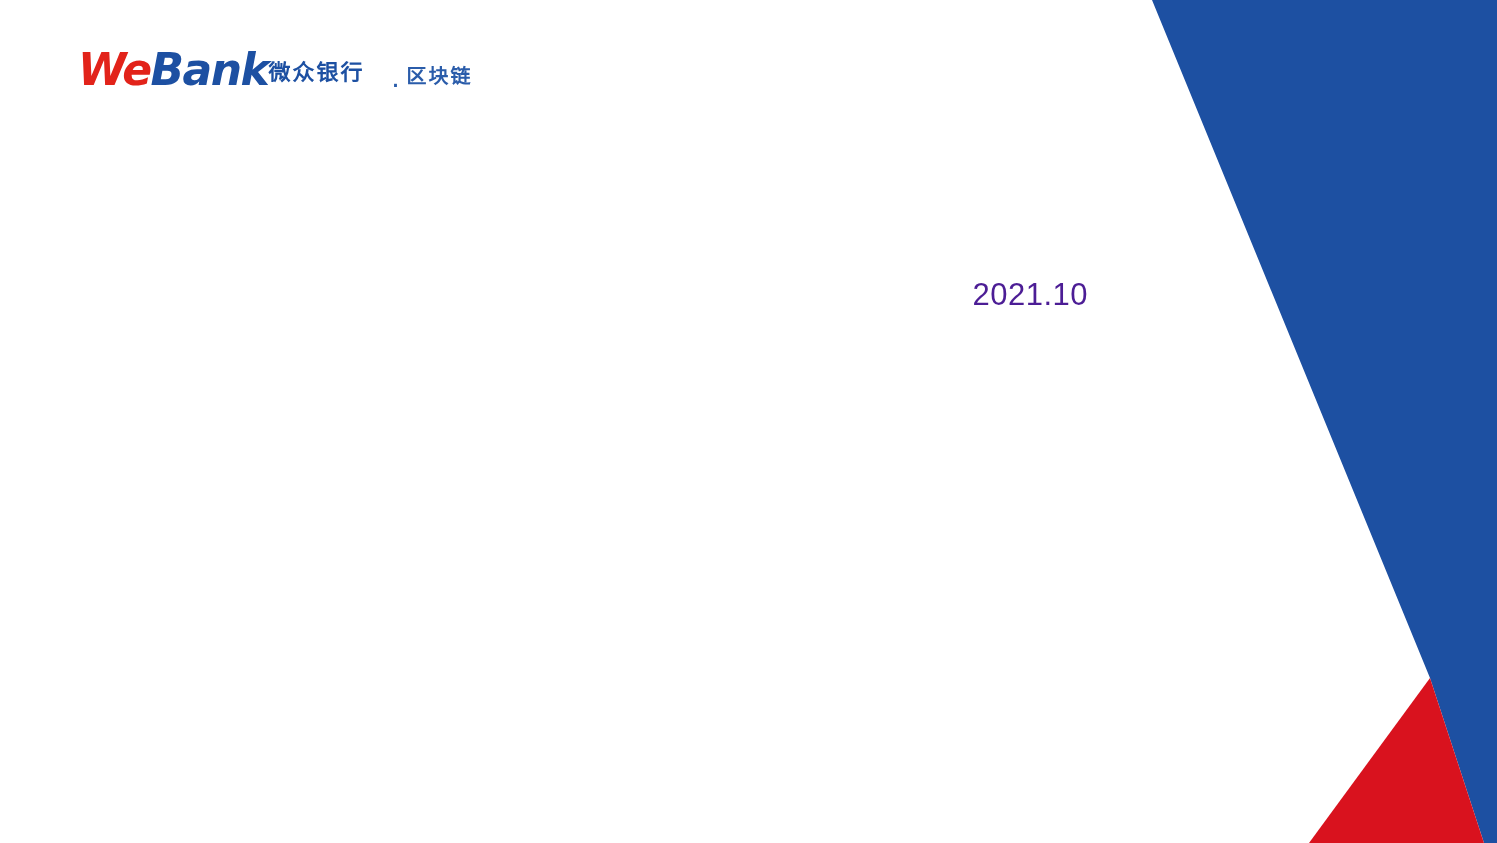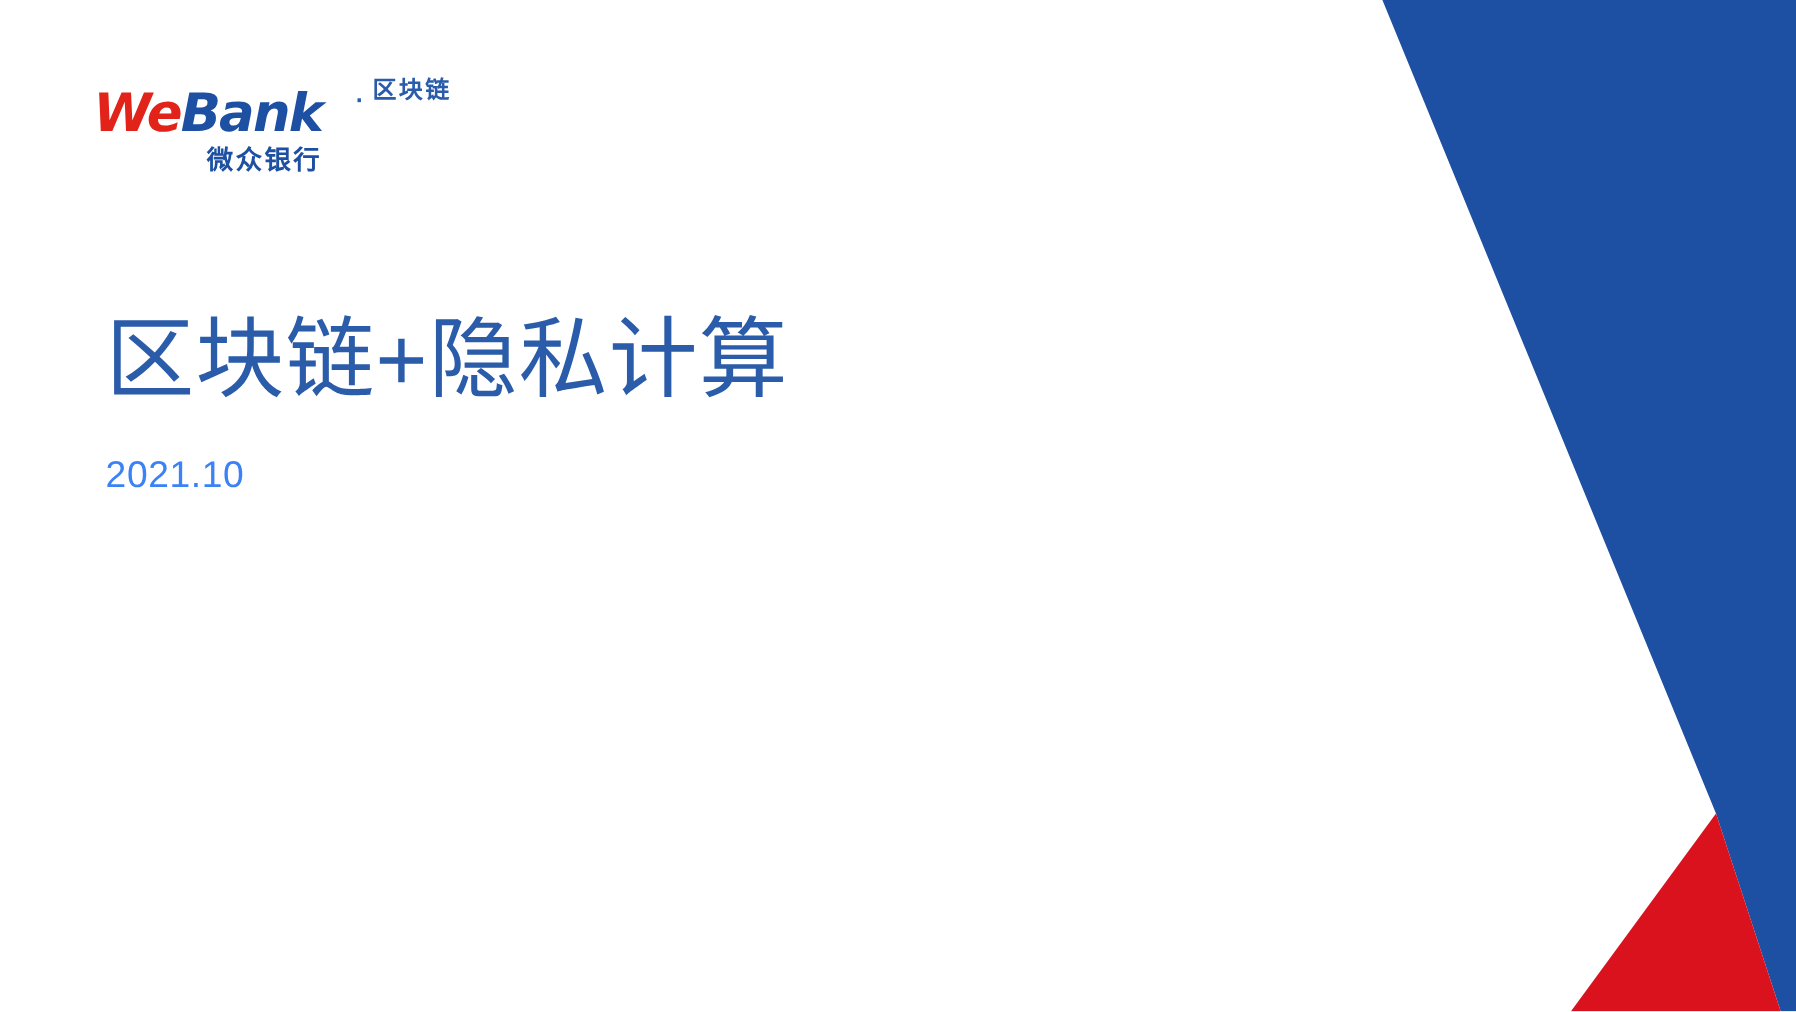--- a/index.html
+++ b/index.html
@@ -33,24 +33,22 @@
   .logo-lockup {
     position: absolute;
     left: 78px;
     top: 48px;
     display: flex;
     align-items: flex-start;
   }
 
   .wordmark {
     display: flex;
-    flex-direction: column;
-    align-items: flex-end;
+    align-items: center;
     line-height: 1;
-    margin-top: 25px;
   }
 
   .wordmark-latin {
     font-family: "DejaVu Sans", sans-serif;
     font-size: 44px;
     font-weight: 700;
     font-style: italic;
     letter-spacing: -1.5px;
     line-height: 1;
     white-space: nowrap;
@@ -96,25 +94,26 @@
   .title-line {
     color: #2a5caa;
     font-size: 74px;
     font-weight: 400;
     line-height: 1.22;
     letter-spacing: 1px;
     white-space: nowrap;
   }
 
   .slide-date {
-    margin-top: 33px;
-    color: #3b82f6;
+    margin-top: 22px;
+    color: #4c1d95;
     font-size: 31px;
     font-weight: 400;
     letter-spacing: 0.5px;
+    text-align: right;
   }
 </style>
 </head>
 <body>
 
 <div class="slide">
 
   <svg class="deco-layer" viewBox="0 0 1497 843" width="1497" height="843" xmlns="http://www.w3.org/2000/svg">
     <polygon points="1152,0 1497,0 1497,843 1484,843 1430,678" fill="#1d50a2"></polygon>
     <polygon points="1430,678 1484,843 1309,843" fill="#d9121e"></polygon>
@@ -125,17 +124,16 @@
       <div class="wordmark-latin">
         <span class="wm-red">We</span><span class="wm-blue">Bank</span>
       </div>
       <div class="wordmark-cn">微众银行</div>
     </div>
     <div class="lockup-dot">·</div>
     <div class="lockup-sub">区块链</div>
   </div>
 
   <div class="title-block">
-    <div class="title-line">区块链+隐私计算</div>
     <div class="slide-date">2021.10</div>
   </div>
 
 </div>
 
 </body></html>

